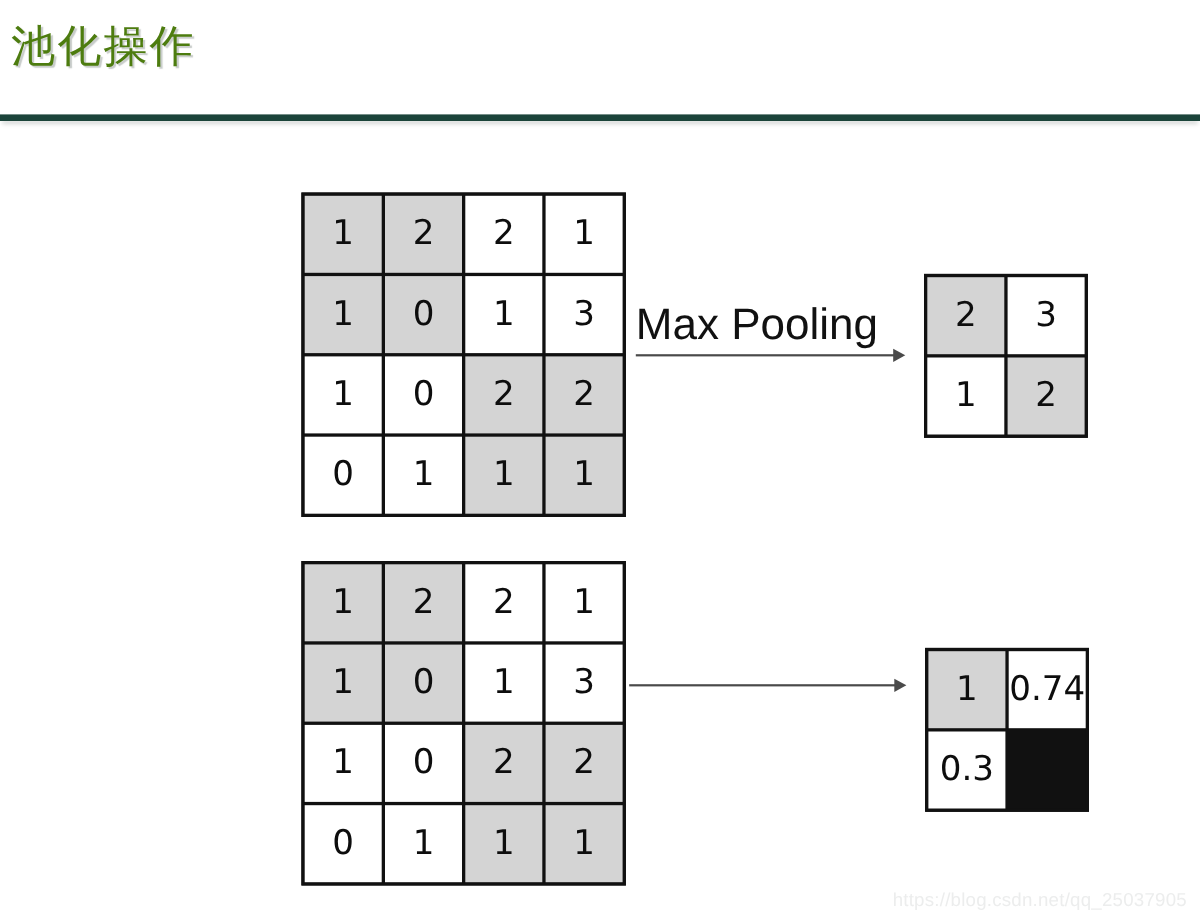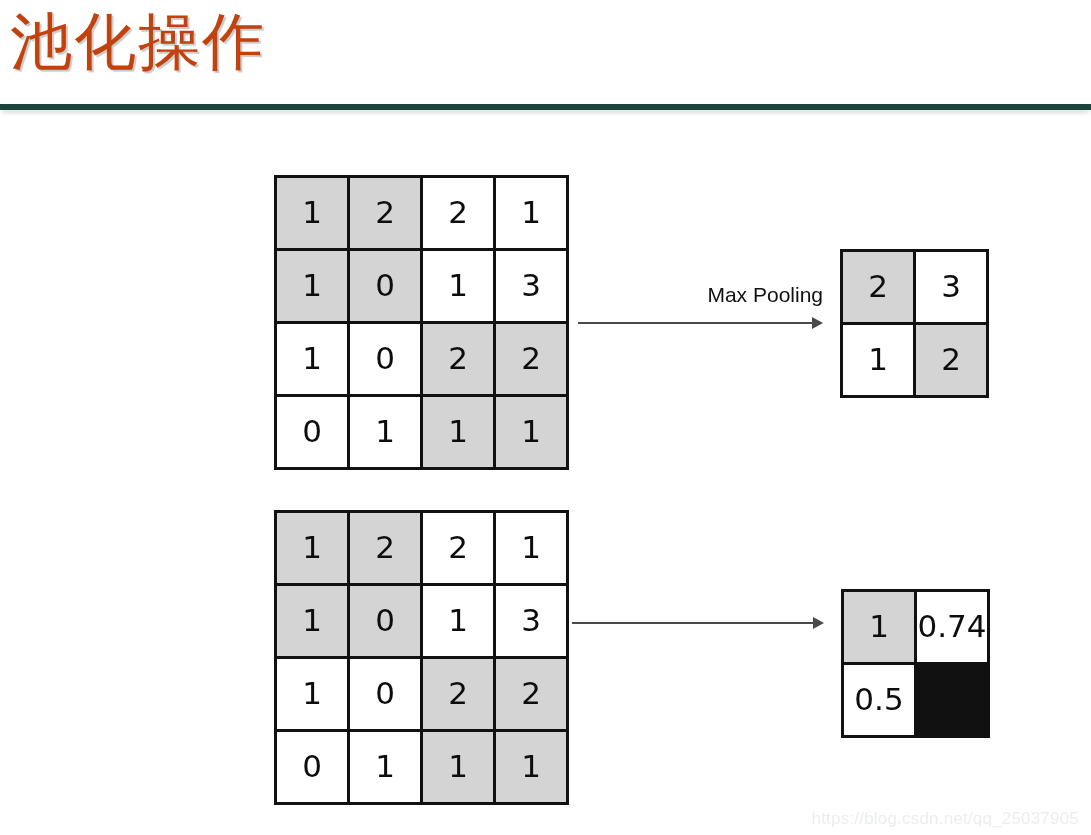--- a/index.html
+++ b/index.html
@@ -15,23 +15,23 @@
     font-family: "Liberation Sans", sans-serif;
     -webkit-font-smoothing: antialiased;
   }
 
   
   .slide-title {
     position: absolute;
     left: 10px;
     top: 6px;
     font-family: "Liberation Serif", serif;
-    font-size: 62px;
+    font-size: 40px;
     line-height: 72px;
-    color: #c2410c;
+    color: #4d7c0f;
     letter-spacing: 2px;
     text-shadow: 2px 2px 1px rgba(130,140,135,0.45);
     white-space: nowrap;
   }
   .title-rule {
     position: absolute;
     left: 0px;
     top: 104px;
     width: 1091px;
     height: 6px;
@@ -77,23 +77,23 @@
   #output-matrix-max    { left: 840px; top: 249px; }
   #output-matrix-avg    { left: 841px; top: 589px; }
 
   
   .op-group { position: absolute; }
   #op-max { left: 578px; top: 278px; width: 245px; }
   #op-avg { left: 572px; top: 612px; width: 252px; }
 
   .op-label {
     font-family: "Liberation Sans", sans-serif;
-    font-size: 21px;
+    font-size: 40px;
     color: #111111;
-    text-align: right;
+    text-align: left;
     white-space: nowrap;
     line-height: 34px;
   }
   .arrow {
     position: relative;
     margin-top: 5px;
     height: 12px;
   }
   .arrow .shaft {
     position: absolute;
@@ -188,16 +188,16 @@
 <div class="op-group" id="op-avg">
   <div class="arrow">
     <div class="shaft"></div>
     <div class="head"></div>
   </div>
 </div>
 
 <div class="matrix matrix-2" id="output-matrix-avg">
     <div class="cell shaded">1</div>
     <div class="cell">0.74</div>
-    <div class="cell">0.5</div>
+    <div class="cell">0.3</div>
   </div>
 
 <div class="watermark">https://blog.csdn.net/qq_25037905</div>
 
 </body></html>

